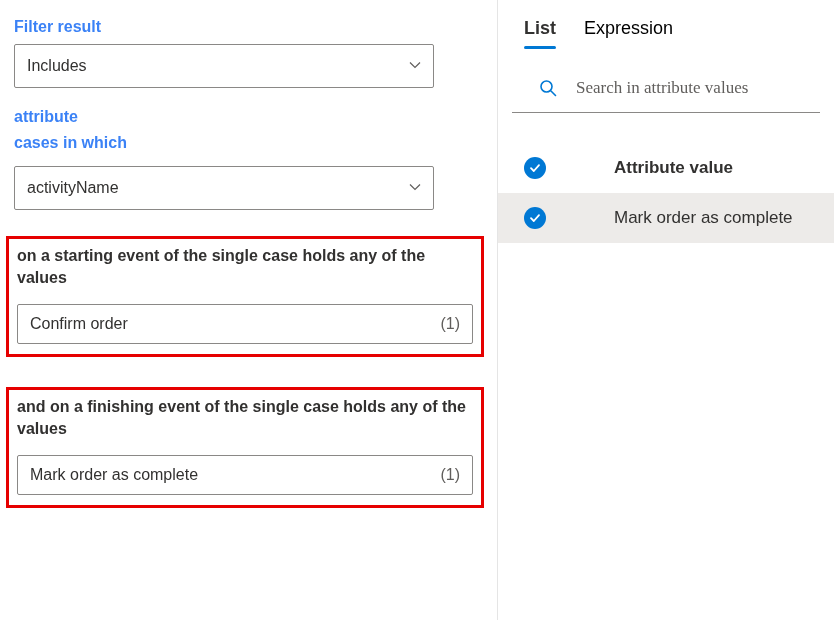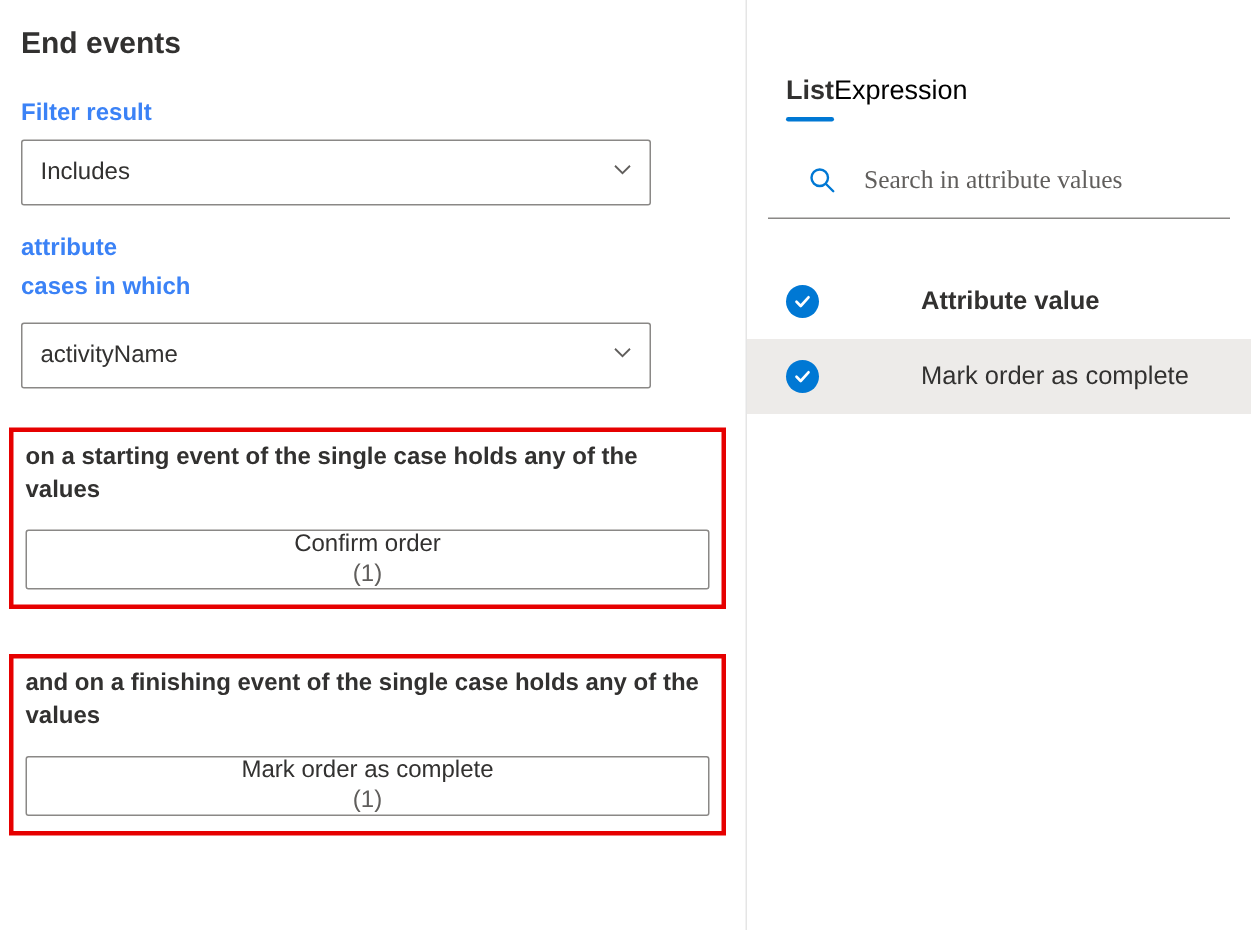--- a/index.html
+++ b/index.html
@@ -74,35 +74,34 @@
       height: 40px;
       border: 1px solid #8a8886;
       border-radius: 2px;
       display: flex;
       align-items: center;
       justify-content: space-between;
       padding: 0 12px;
       font-size: 16px;
       color: #323130;
       cursor: pointer;
-      flex-direction: column;
     }
     .value-count {
       color: #605e5c;
     }
     .blank-after {
       margin-bottom: 14px;
     }
     
     .tabs {
       display: flex;
+      gap: 28px;
       padding: 0 26px;
       border-bottom: 1px solid transparent;
       margin-bottom: 24px;
-      margin-top: 32px;
     }
     .tab {
       font-size: 18px;
       color: #000000;
       padding-bottom: 10px;
       cursor: pointer;
       position: relative;
     }
     .tab.active {
       color: #323130;
@@ -168,21 +167,20 @@
     }
     .attr-text {
       font-size: 17px;
       color: #323130;
     }
   </style>
 </head>
 <body>
 
 <div class="left-panel">
-  <h1 class="heading">End events</h1>
 
   <div class="section-label">Filter result</div>
   <div class="dropdown">
     <span>Includes</span>
     <span>
       <svg class="chevron" viewBox="0 0 12 12" fill="none">
           <path d="M1 3.5 L6 8.5 L11 3.5" stroke="#605e5c" stroke-width="1.2" fill="none"></path>
         </svg>
     </span>
   </div>

